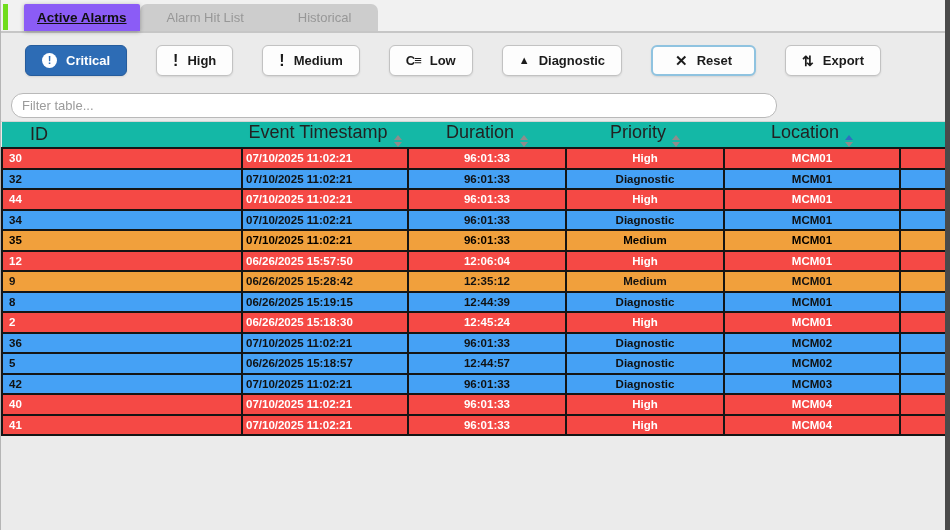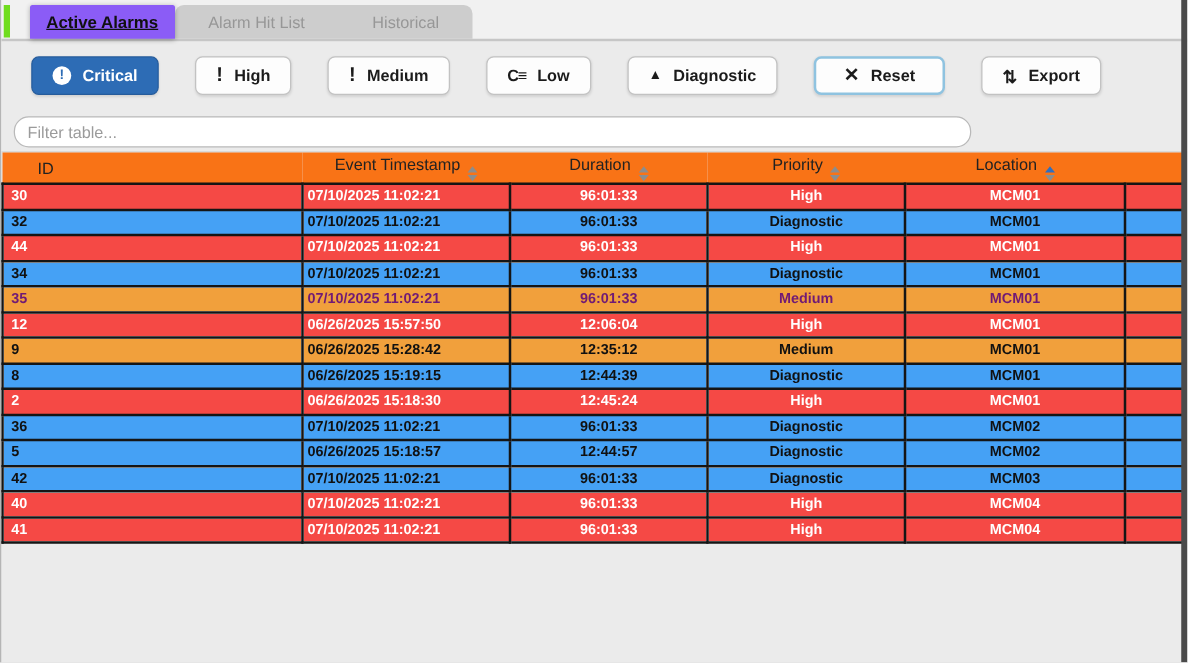--- a/index.html
+++ b/index.html
@@ -50,21 +50,21 @@
   .filterbar{ height:34px; padding:5px 0 0 10px; background:#ebebeb; border-bottom:1px solid #d4d4d4; }
   .filterbar input{
     width:766px; height:25px; border:1px solid #b9b9b9; border-radius:12px;
     padding:0 10px; font-size:13px; font-family:inherit; color:#333; background:#fff; outline:none;
   }
   .filterbar input::placeholder{ color:#9b9b9b; }
 
   
   table{ border-collapse:collapse; width:945px; table-layout:fixed; }
   thead th{
-    height:25px; font-size:13px; font-weight:normal; color:#222; background:#f97316;
+    height:25px; font-size:18px; font-weight:normal; color:#222; background:#14b8a6;
     text-align:center; vertical-align:middle; white-space:nowrap;
   }
   th.c0{ text-align:left; padding-left:28px; }
   tbody td{
     border:2px solid #151515; height:20.5px; font-size:11.5px; font-weight:bold;
     padding:0; text-align:center; vertical-align:middle; overflow:hidden; white-space:nowrap;
   }
   tbody td.c0{ text-align:left; padding-left:6px; }
   tbody td.c1{ text-align:left; padding-left:3px; }
 
@@ -195,21 +195,21 @@
           <td class="c5"></td>
         </tr>
         <tr style="background-color: rgb(69, 161, 245); color: rgb(17, 17, 17);">
           <td class="c0">34</td>
           <td class="c1">07/10/2025 11:02:21</td>
           <td class="c2">96:01:33</td>
           <td class="c3">Diagnostic</td>
           <td class="c4">MCM01</td>
           <td class="c5"></td>
         </tr>
-        <tr style="background-color: rgb(241, 160, 60); color: #701a75;">
+        <tr style="background-color: rgb(241, 160, 60); color: #000000;">
           <td class="c0">35</td>
           <td class="c1">07/10/2025 11:02:21</td>
           <td class="c2">96:01:33</td>
           <td class="c3">Medium</td>
           <td class="c4">MCM01</td>
           <td class="c5"></td>
         </tr>
         <tr style="background-color: rgb(245, 73, 69); color: rgb(255, 255, 255);">
           <td class="c0">12</td>
           <td class="c1">06/26/2025 15:57:50</td>

